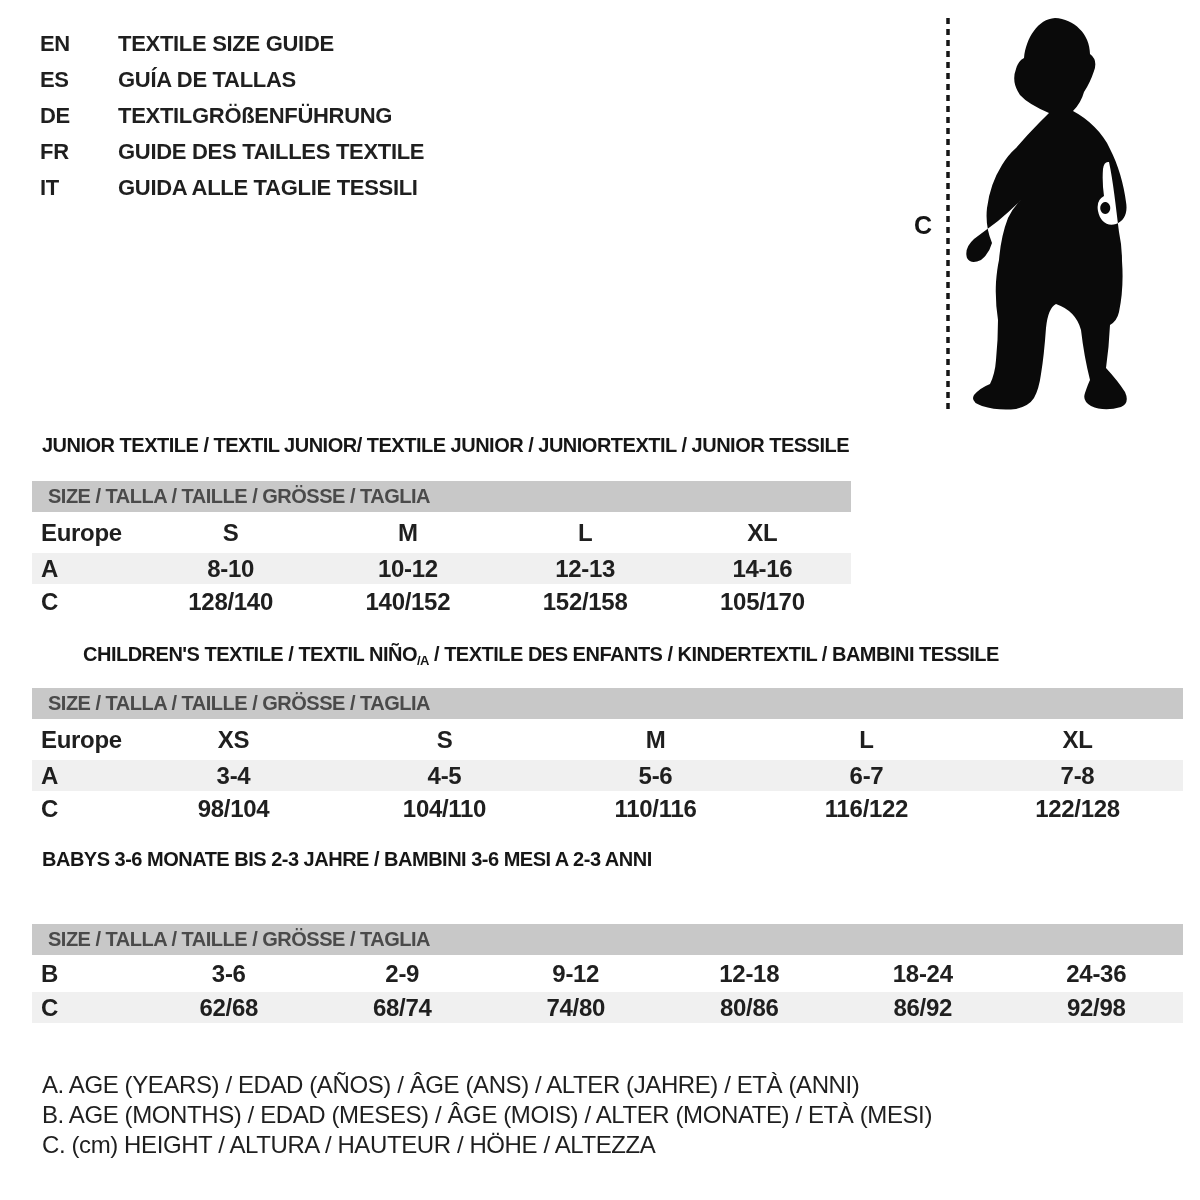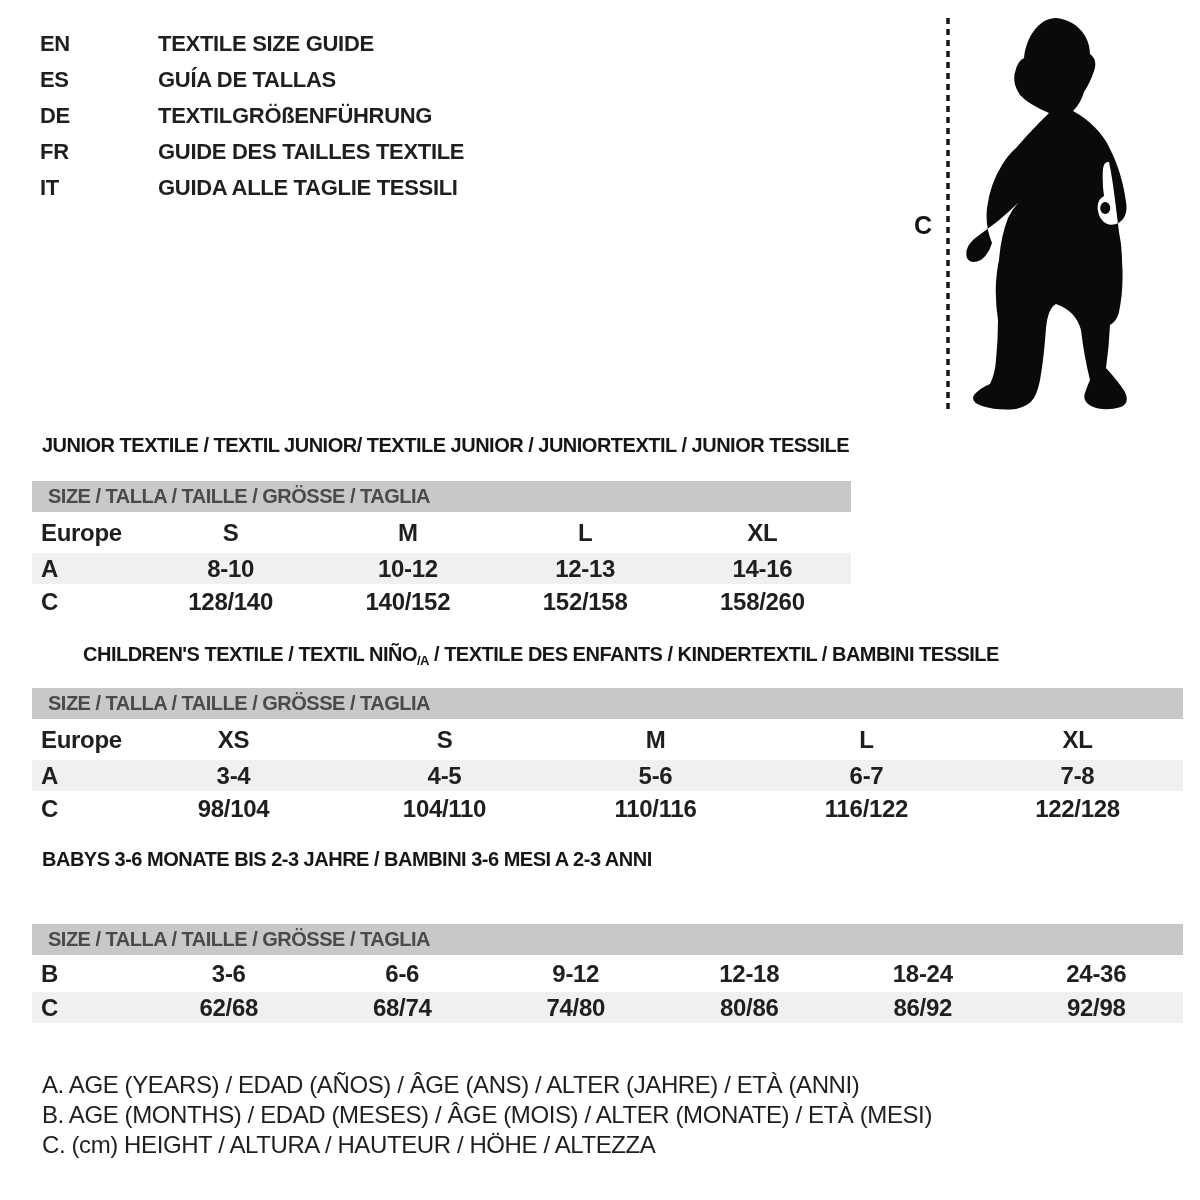--- a/index.html
+++ b/index.html
@@ -8,21 +8,21 @@
     background: #ffffff;
     font-family: "Liberation Sans", sans-serif;
     color: #1f1f1f;
     position: relative;
     letter-spacing: -0.3px;
     overflow: hidden;
   }
 
   
   .lang-list { position: absolute; left: 40px; top: 26px; }
-  .lang-row { display: flex; height: 36px; align-items: center; font-size: 22px; font-weight: bold; gap: 40px; }
+  .lang-row { display: flex; height: 36px; align-items: center; font-size: 22px; font-weight: bold; }
   .lang-code { width: 78px; flex: 0 0 78px; }
   .lang-title { white-space: nowrap; }
 
   
   .figure-wrap { position: absolute; left: 898px; top: 12px; width: 292px; height: 406px; }
 
   
   .sec-heading {
     position: absolute; left: 42px;
     font-size: 20px; font-weight: bold; letter-spacing: -0.5px;
@@ -156,21 +156,21 @@
     <span class="cell">8-10</span>
     <span class="cell">10-12</span>
     <span class="cell">12-13</span>
     <span class="cell">14-16</span>
   </div>
   <div class="trow">
     <span class="lcell">C</span>
     <span class="cell">128/140</span>
     <span class="cell">140/152</span>
     <span class="cell">152/158</span>
-    <span class="cell">158/260</span>
+    <span class="cell">105/170</span>
   </div>
 </div>
 
 <div class="sec-heading" style="top:643px;margin-left:41px;"><span>CHILDREN'S TEXTILE / TEXTIL NIÑO</span><span class="sub-a">/A</span><span> / TEXTILE DES ENFANTS / KINDERTEXTIL / BAMBINI TESSILE</span></div>
 
 <div class="size-table w-wide" style="top:688px;">
   <div class="size-bar">SIZE / TALLA / TAILLE / GRÖSSE / TAGLIA</div>
   <div class="trow header">
     <span class="lcell narrow">Europe</span>
     <span class="cell">XS</span>
@@ -199,21 +199,21 @@
 
 <div class="sec-heading heading-2line" style="top:843px;">
   <div>BABYS 3-6 MONATE BIS 2-3 JAHRE / BAMBINI 3-6 MESI A 2-3 ANNI</div>
 </div>
 
 <div class="size-table w-wide" style="top:924px;">
   <div class="size-bar">SIZE / TALLA / TAILLE / GRÖSSE / TAGLIA</div>
   <div class="trow" style="height:32px; margin-top:3px;">
     <span class="lcell">B</span>
     <span class="cell">3-6</span>
-    <span class="cell">6-6</span>
+    <span class="cell">2-9</span>
     <span class="cell">9-12</span>
     <span class="cell">12-18</span>
     <span class="cell">18-24</span>
     <span class="cell">24-36</span>
   </div>
   <div class="trow band">
     <span class="lcell">C</span>
     <span class="cell">62/68</span>
     <span class="cell">68/74</span>
     <span class="cell">74/80</span>

